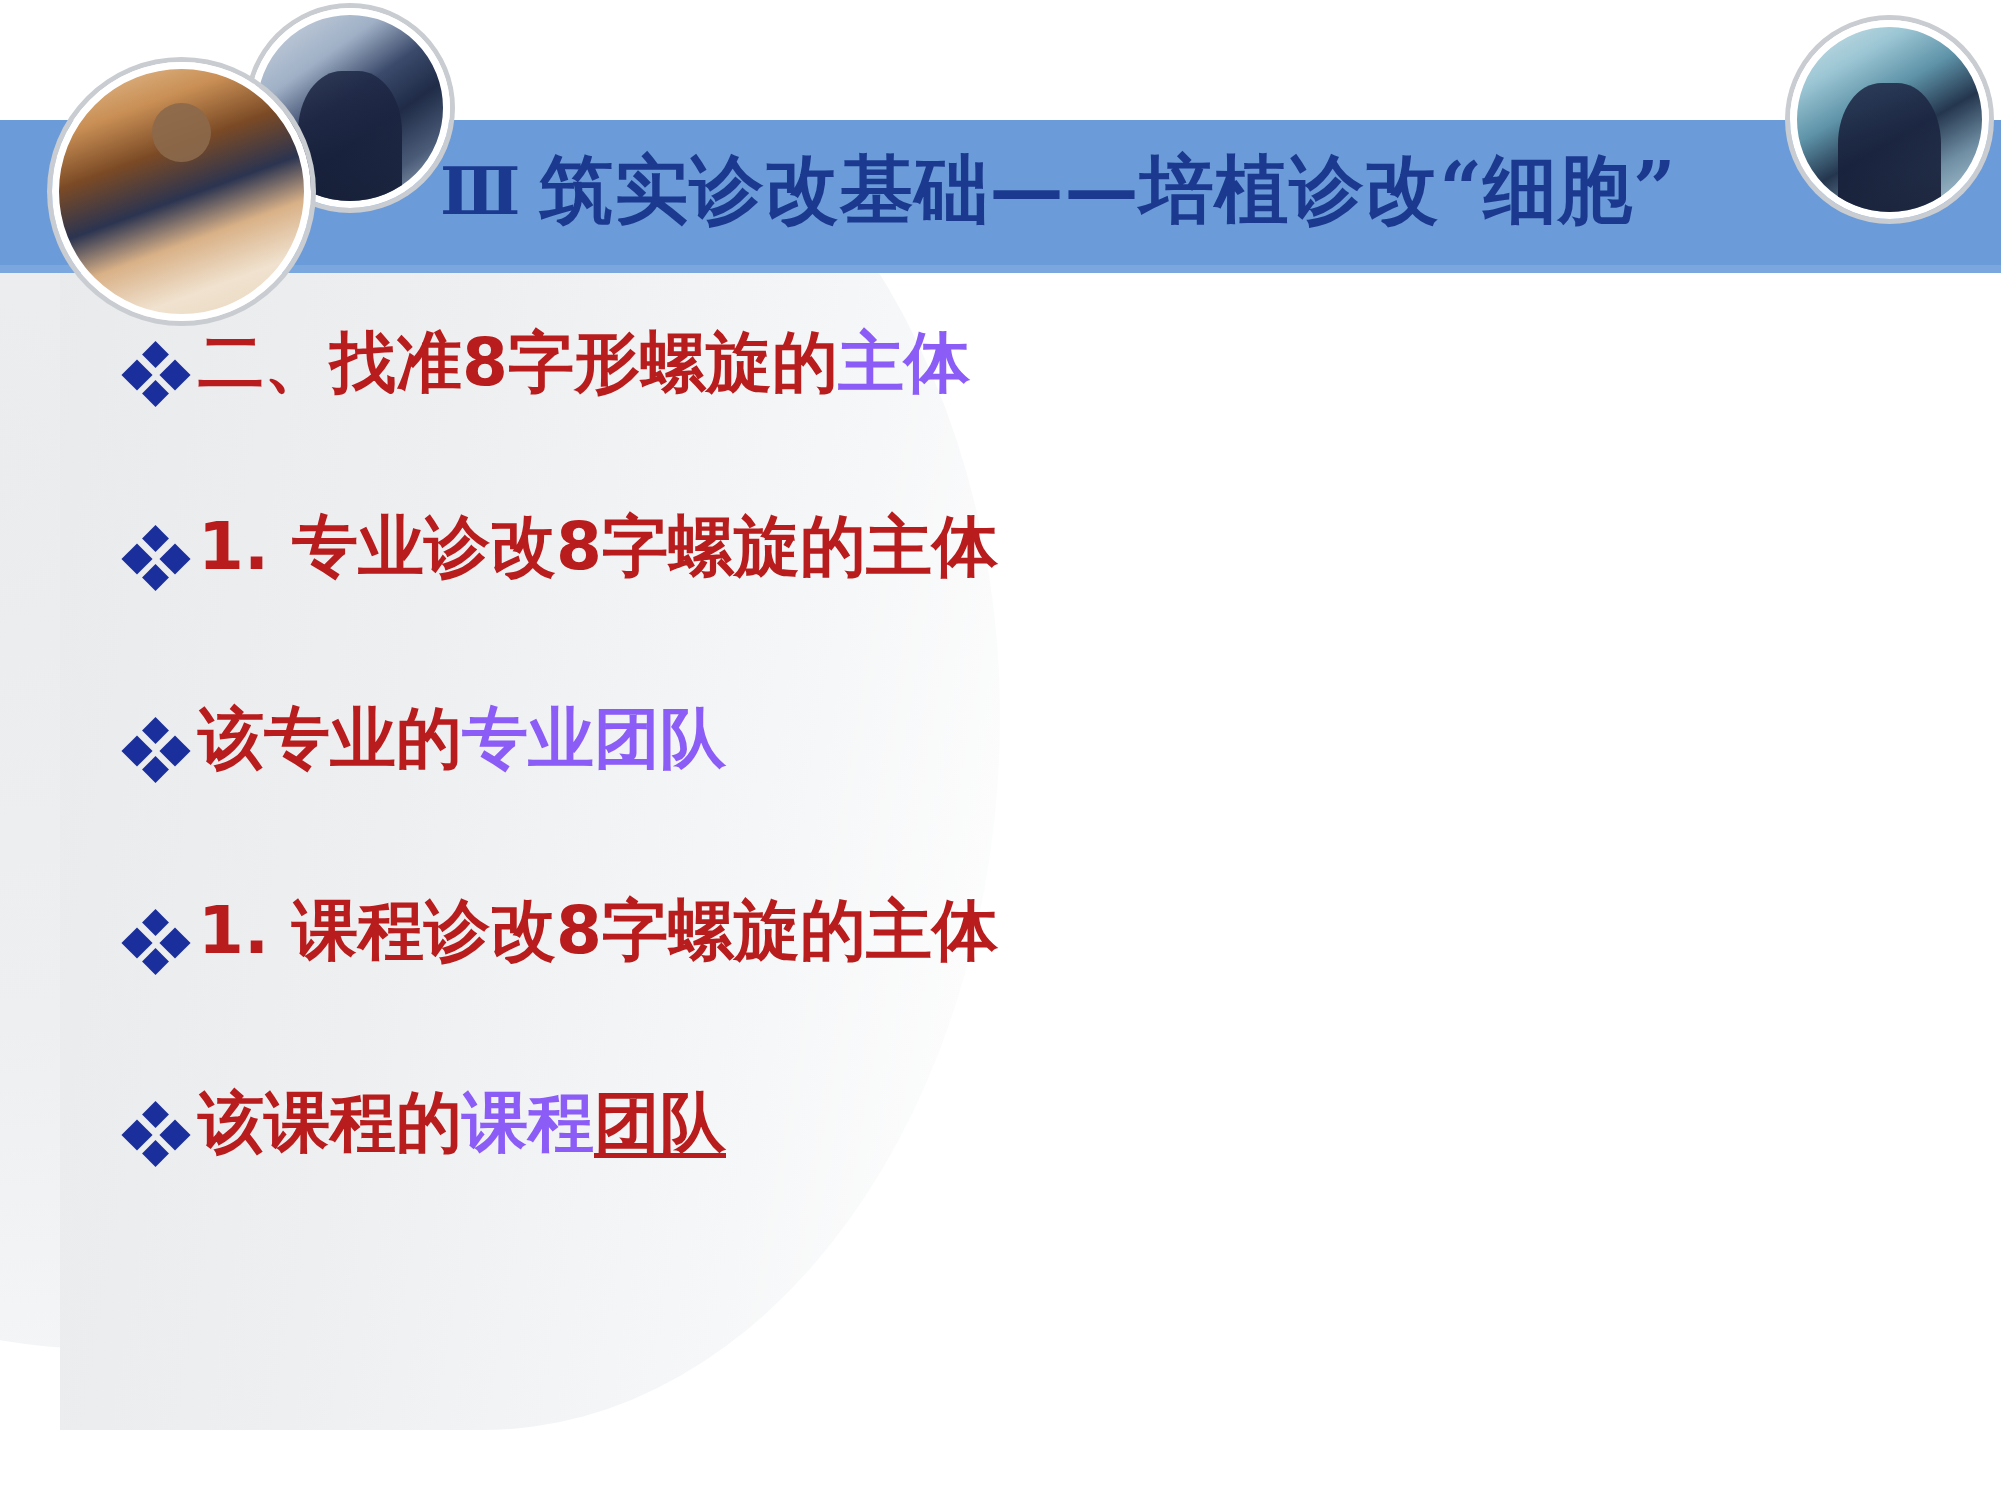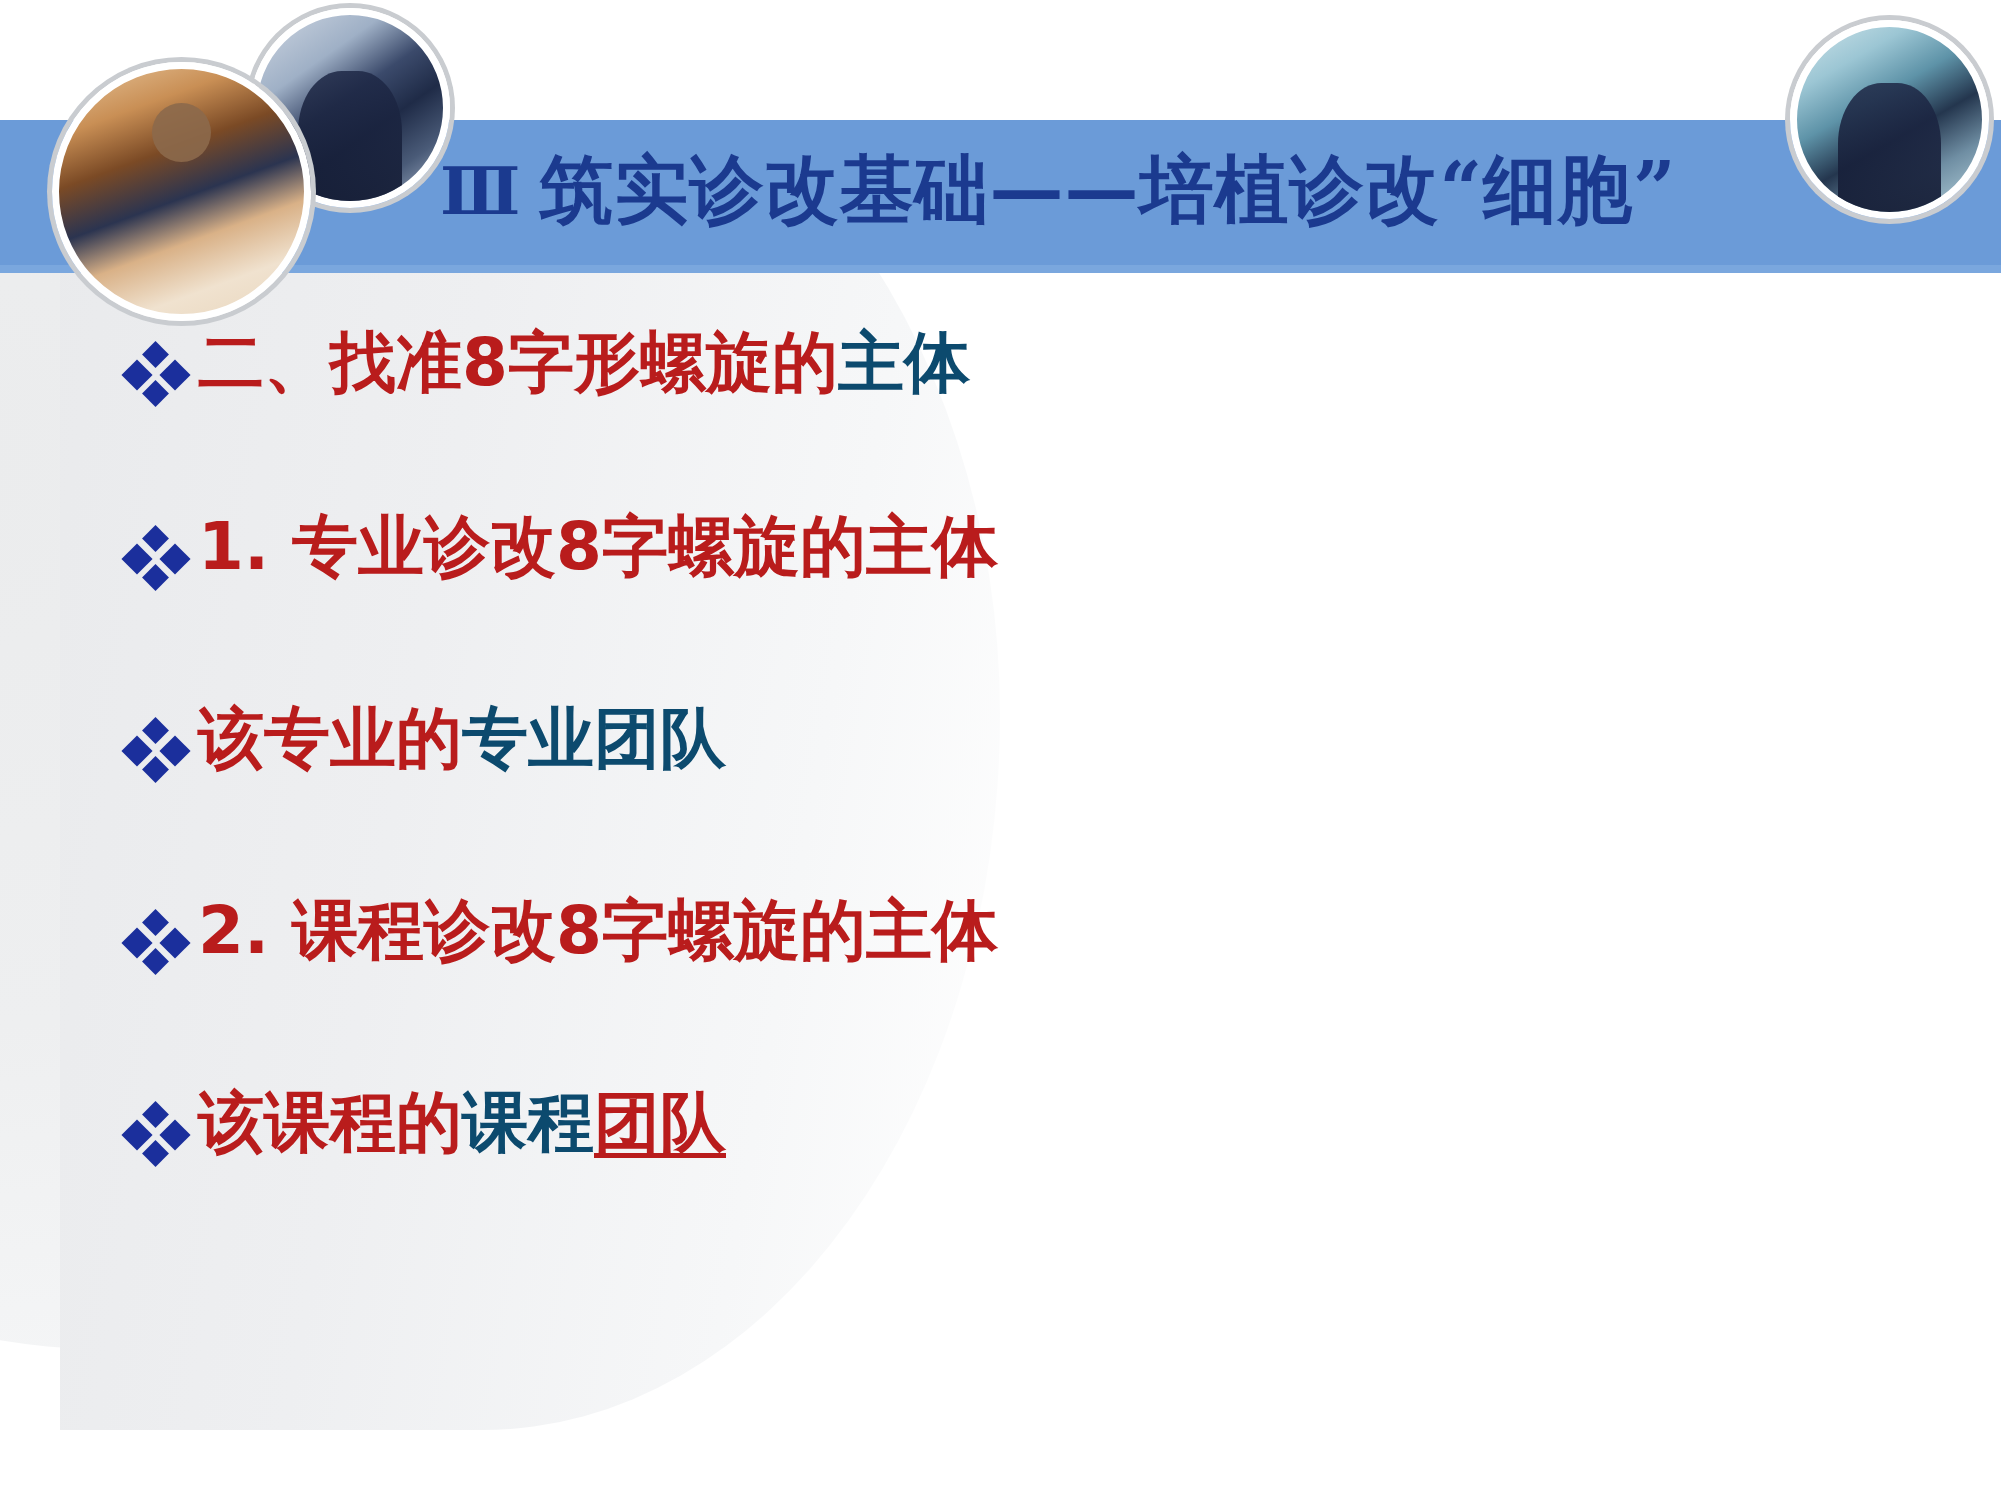--- a/index.html
+++ b/index.html
@@ -170,21 +170,21 @@
   .bullet-marker i.d-bot   { width: 19px; height: 19px; left: 26px; top: 46px; }
 
   .bullet-text {
     font-family: "DejaVu Sans", "Liberation Sans", sans-serif;
     font-size: 66px;
     font-weight: bold;
     line-height: 1.0;
     color: #10209b;
   }
   .bullet-text .seg-blue   { color: #b91c1c; }
-  .bullet-text .seg-red    { color: #0c4a6e; }
+  .bullet-text .seg-red    { color: #8b5cf6; }
   .bullet-text .seg-orange { color: #b91c1c; text-decoration: underline; text-decoration-thickness: 5px; text-underline-offset: 8px; }
 
   .row-gap-1 { margin-bottom: 104px; }
   .row-gap-2 { margin-bottom: 112px; margin-top: 46px; }
   .row-gap-3 { margin-bottom: 112px; }
   .row-gap-4 { margin-bottom: 112px; }
 </style>
 </head>
 <body>
 
@@ -251,21 +251,21 @@
     </div>
 
     <div class="bullet-row row-gap-4">
       <span class="bullet-marker">
         <i class="d-top"></i>
           <i class="d-left"></i>
           <i class="d-right"></i>
           <i class="d-bot"></i>
       </span>
       <span class="bullet-text">
-        <span class="seg-blue">2. 课程诊改8字螺旋的主体</span>
+        <span class="seg-blue">1. 课程诊改8字螺旋的主体</span>
       </span>
     </div>
 
     <div class="bullet-row">
       <span class="bullet-marker">
         <i class="d-top"></i>
           <i class="d-left"></i>
           <i class="d-right"></i>
           <i class="d-bot"></i>
       </span>

